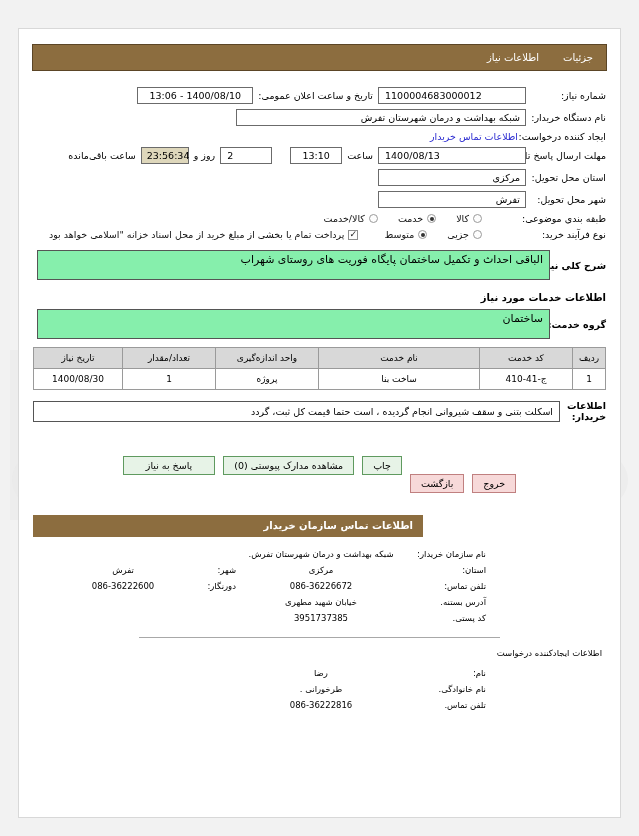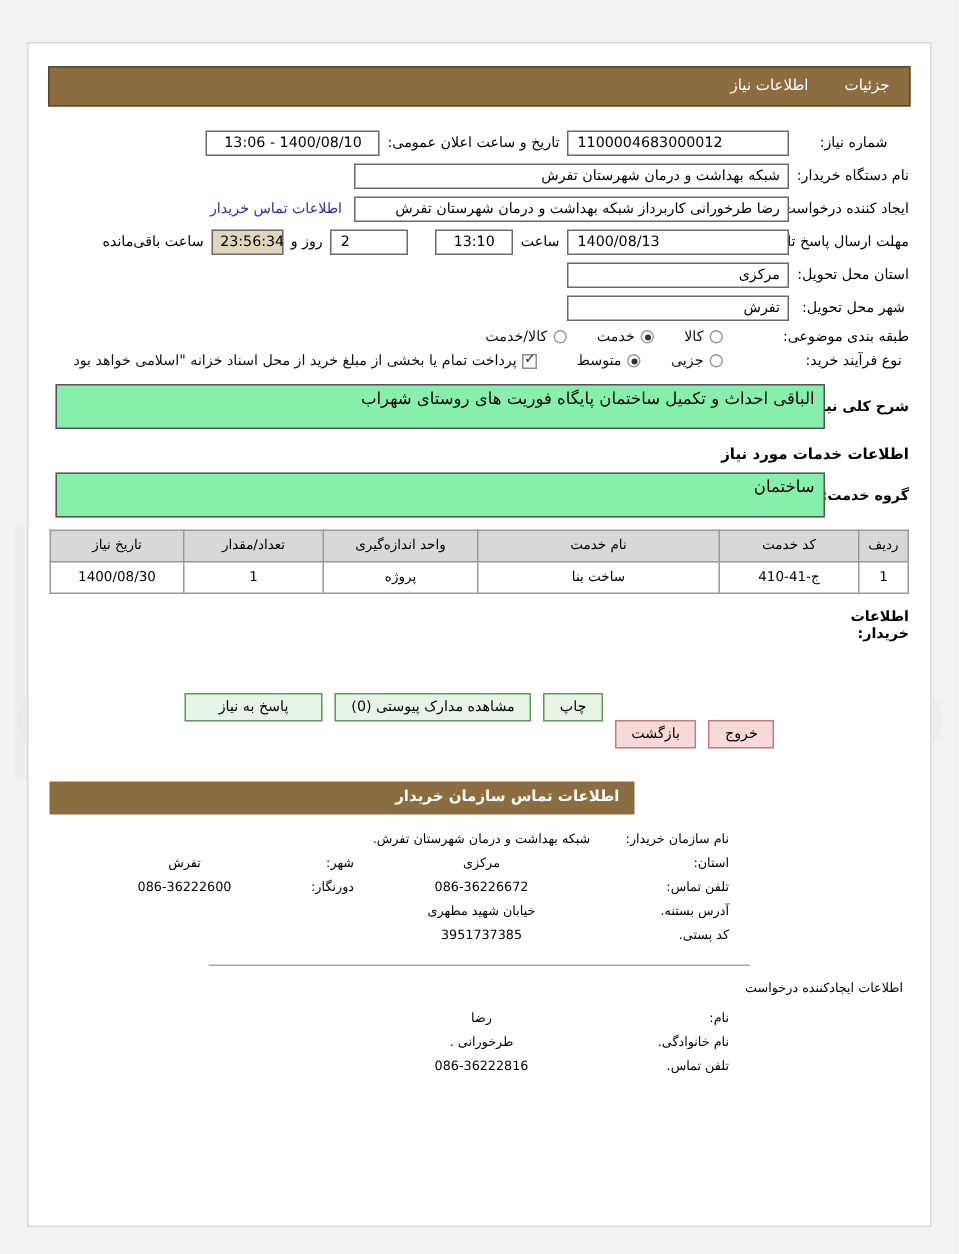--- a/index.html
+++ b/index.html
@@ -69,21 +69,21 @@
     color: #111;
     white-space: nowrap;
   }
   .lbl {
     font-size: 9.5px;
     color: #000;
     text-align: left;
     padding-left: 6px;
     white-space: nowrap;
   }
-  .lbl-w { width: 74px; text-align: center; }
+  .lbl-w { width: 74px; text-align: right; }
   .fld {
     border: 1px solid #6b6b6b;
     background: #ffffff;
     height: 17px;
     line-height: 15px;
     font-size: 9.5px;
     color: #000;
     padding: 0 5px;
     box-sizing: border-box;
     text-align: right;
@@ -316,21 +316,20 @@
         <div class="fld ctr" style="width:116px">1400/08/10 - 13:06</div>
       </div>
 
       <div class="row">
         <div class="lbl lbl-w">نام دستگاه خریدار:</div>
         <div class="fld" style="width:290px">شبکه بهداشت و درمان شهرستان تفرش</div>
       </div>
 
       <div class="row">
         <div class="lbl lbl-w">ایجاد کننده درخواست:</div>
-        <div class="fld" style="width:290px">رضا طرخورانی کاربرداز شبکه بهداشت و درمان شهرستان تفرش</div>
         <a class="link">اطلاعات تماس خریدار</a>
       </div>
 
       <div class="row">
         <div class="lbl lbl-w" style="line-height:10px">مهلت ارسال پاسخ تا تاریخ:</div>
         <div class="fld num" style="width:148px">1400/08/13</div>
         <div class="sub">ساعت</div>
         <div class="fld ctr" style="width:52px">13:10</div>
         <div class="fld num" style="width:52px;margin-right:18px">2</div>
         <div class="sub">روز و</div>
@@ -412,20 +411,21 @@
           <td>ساخت بنا</td>
           <td>پروژه</td>
           <td>1</td>
           <td class="ltr">1400/08/30</td>
         </tr>
       </tbody>
     </table>
 
     <div class="desc-row">
       <div class="desc-lbl">اطلاعات خریدار:</div>
+      <div class="desc-box">اسکلت بتنی و سقف شیروانی انجام گردیده ، است حتما قیمت کل ثبت، گردد</div>
     </div>
 
     <div class="btnrow">
       <div class="btn red">خروج</div>
       <div class="btn red">بازگشت</div>
       <div class="btn">چاپ</div>
       <div class="btn">مشاهده مدارک پیوستی (0)</div>
       <div class="btn" style="padding:0 22px">پاسخ به نیاز</div>
     </div>
 

